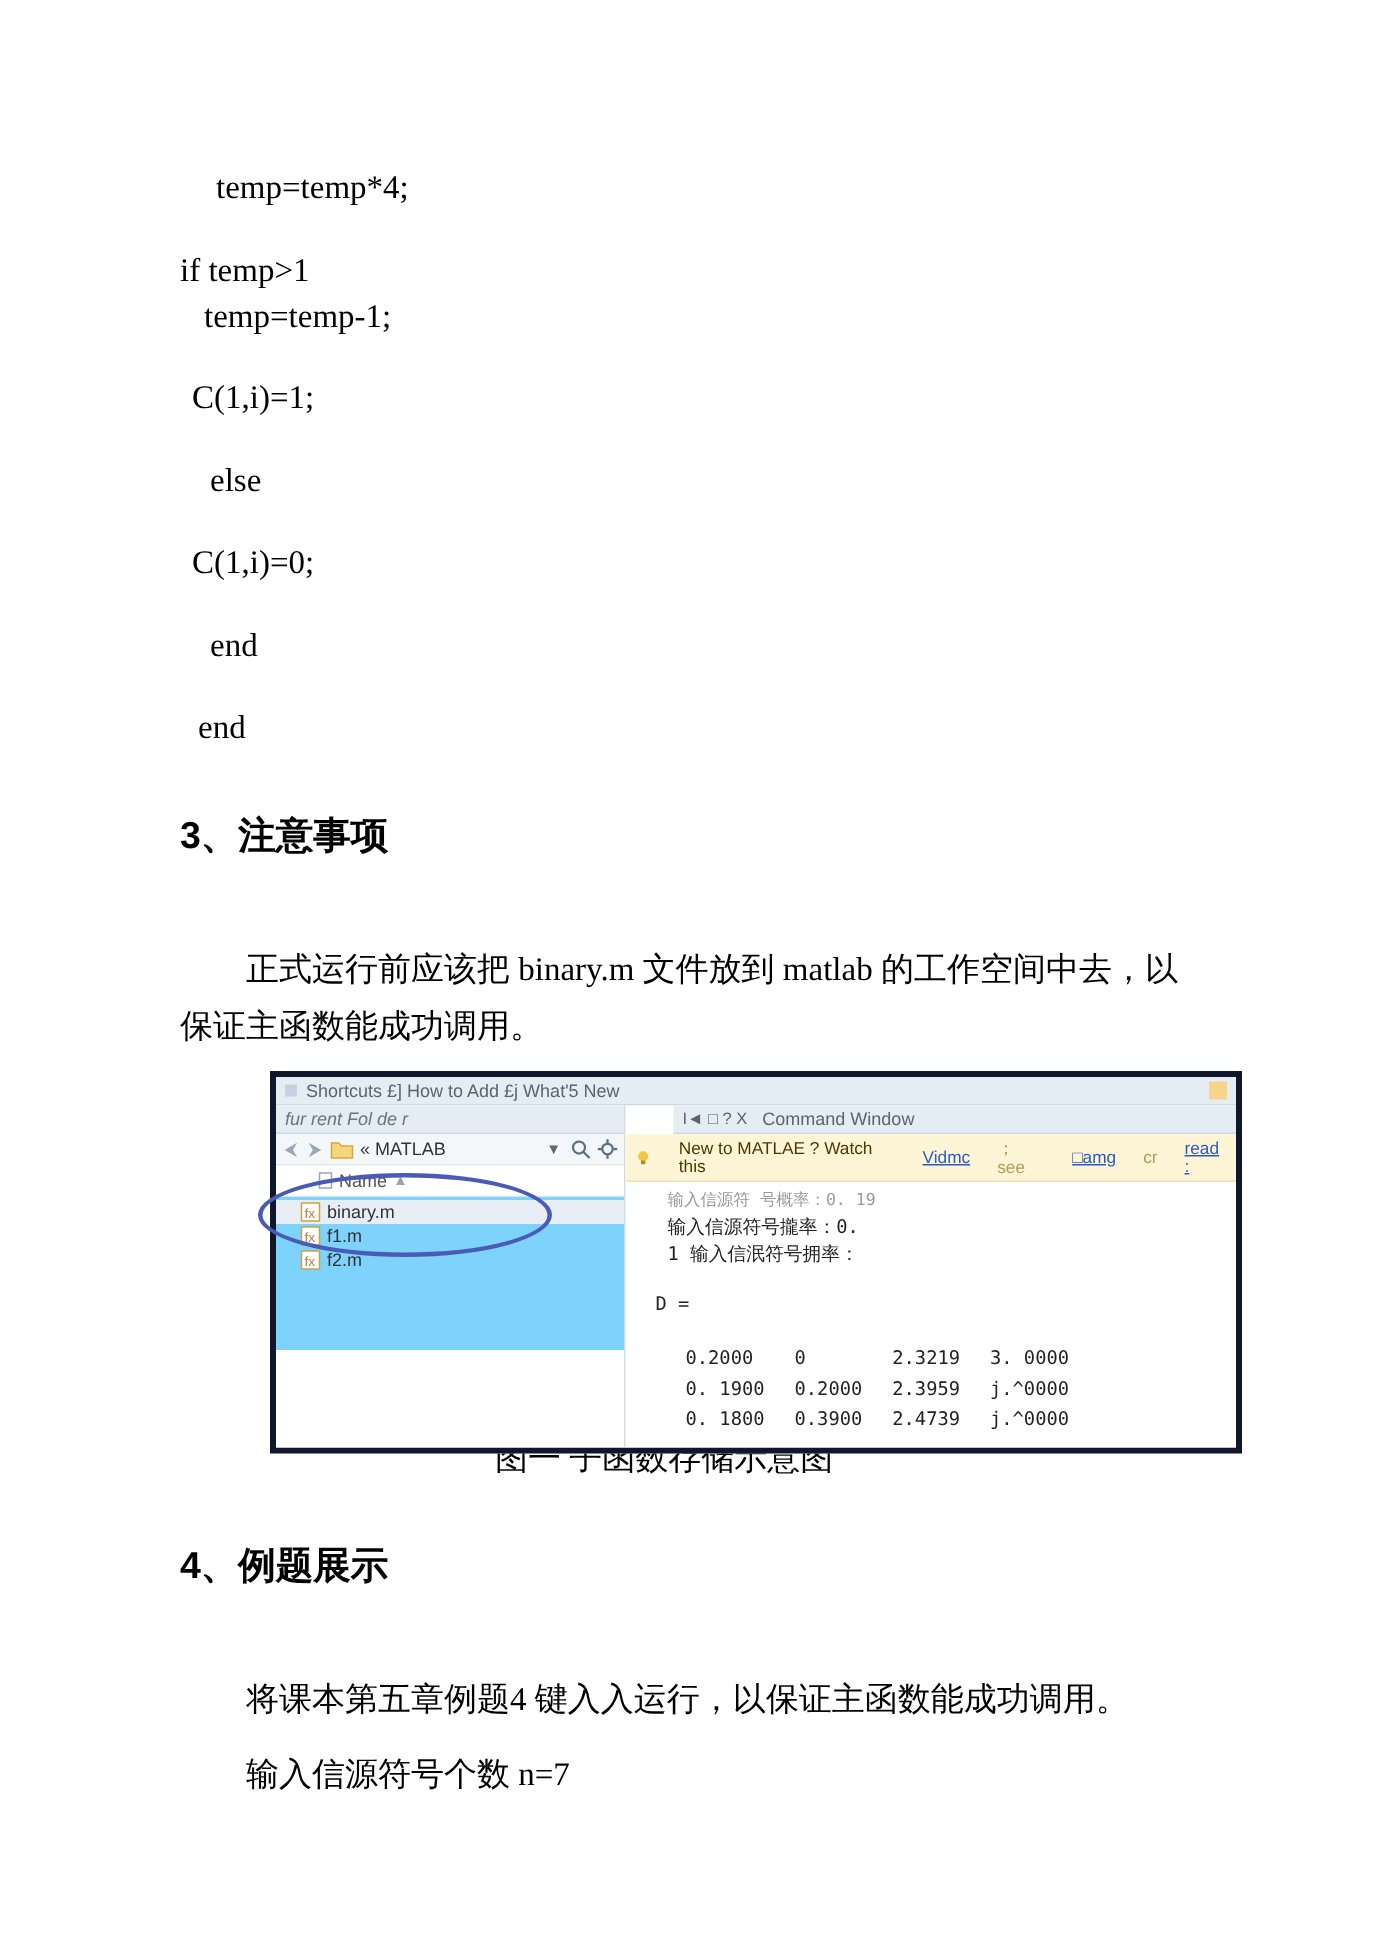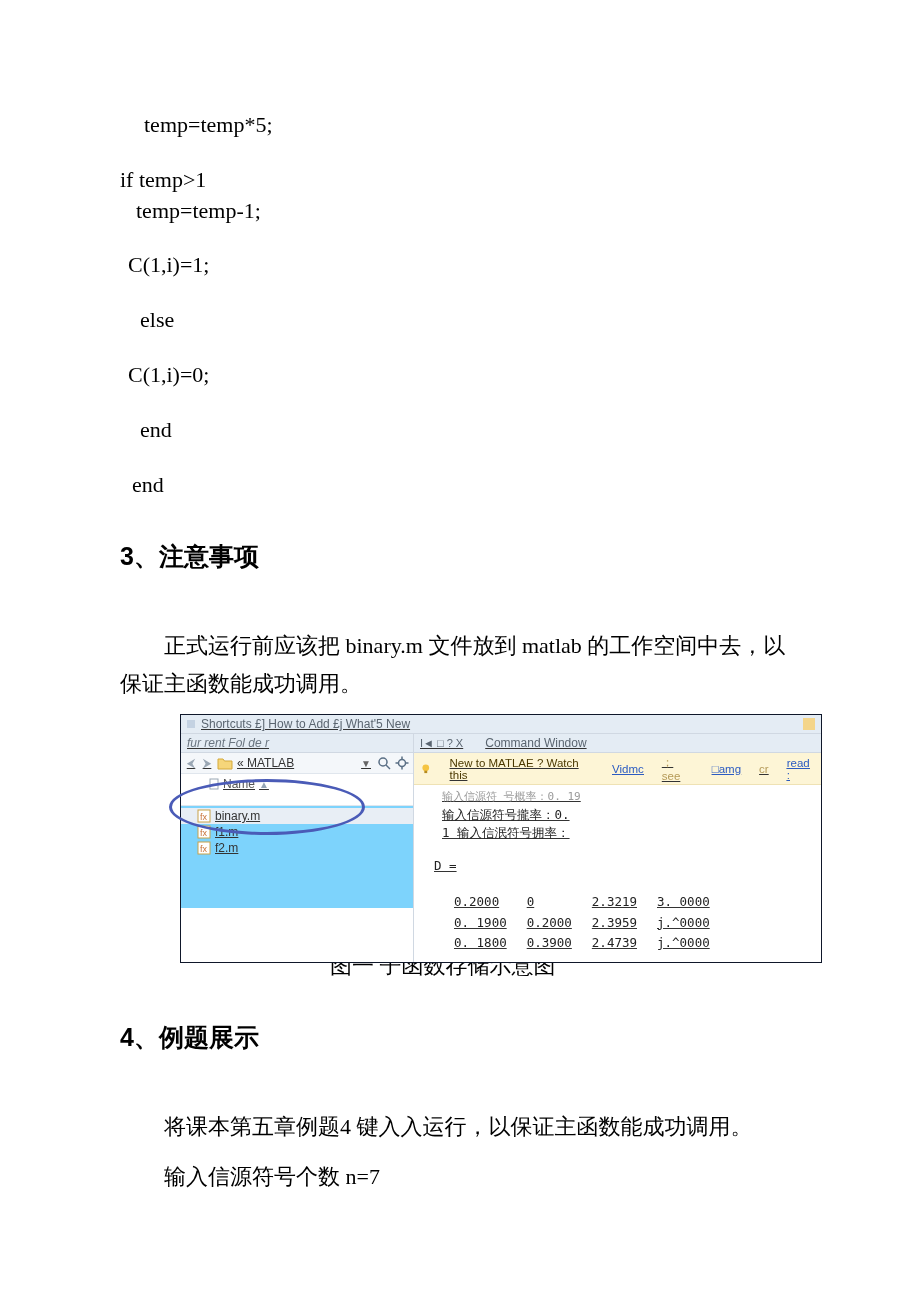--- a/index.html
+++ b/index.html
@@ -33,27 +33,26 @@
     margin-bottom: 12px;
   }
   .indent-paragraph {
     text-indent: 2em;
   }
   .figure-wrap {
     margin: 8px 0 8px 60px;
   }
   .matlab-ui {
     width: 640px;
-    border: 1px solid #0f172a;
+    border: 4px solid #0f172a;
     background: #f2f5f9;
     font-family: Arial, sans-serif;
     font-size: 12px;
     color: #333;
     position: relative;
-    text-decoration: underline;
   }
   .shortcuts-bar {
     background: #e4ecf4;
     padding: 2px 6px;
     border-bottom: 1px solid #d0d8e2;
     display: flex;
     align-items: center;
     color: #5a6570;
   }
   .shortcuts-bar .small-icon {
@@ -117,21 +116,21 @@
   }
   .magnifier {
     width: 14px; height: 14px;
   }
   .gear {
     width: 14px; height: 14px;
   }
   .list-header {
     display: flex;
     align-items: center;
-    padding: 3px 8px 14px 28px;
+    padding: 3px 8px 3px 28px;
     color: #555;
     border-bottom: 1px solid #e0e6ed;
     background: #fff;
   }
   .list-header .sort {
     margin-left: 4px;
     color: #94a5b6;
     font-size: 10px;
   }
   .file-list {
@@ -167,23 +166,24 @@
     flex: 1;
     background: #fff;
     display: flex;
     flex-direction: column;
   }
   .cmd-titlebar {
     background: #e4ecf4;
     padding: 2px 6px;
     display: flex;
     align-items: center;
-    gap: 22px;
+    gap: 10px;
     color: #5a6570;
     border-bottom: 1px solid #d0d8e2;
+    margin-left: 32px;
   }
   .cmd-titlebar .win-glyph {
     font-size: 11px;
   }
   .banner {
     background: #fdf5d6;
     padding: 2px 6px;
     font-size: 11.5px;
     color: #4a3800;
     display: flex;
@@ -233,21 +233,21 @@
     margin-bottom: 36px;
     padding-left: 210px;
   }
 </style>
 </head>
 <body>
 
 <div class="page">
 
   <div>
-    <div class="code-line" style="padding-left:24px">temp=temp*5;</div>
+    <div class="code-line" style="padding-left:24px">temp=temp*4;</div>
     <div class="code-line" style="padding-left:0px;margin-bottom:0">if temp&gt;1</div>
     <div class="code-line" style="padding-left:16px">temp=temp-1;</div>
     <div class="code-line" style="padding-left:8px">C(1,i)=1;</div>
     <div class="code-line" style="padding-left:20px">else</div>
     <div class="code-line" style="padding-left:8px">C(1,i)=0;</div>
     <div class="code-line" style="padding-left:20px">end</div>
     <div class="code-line" style="padding-left:12px">end</div>
   </div>
 
   <div class="heading">3、注意事项</div>

